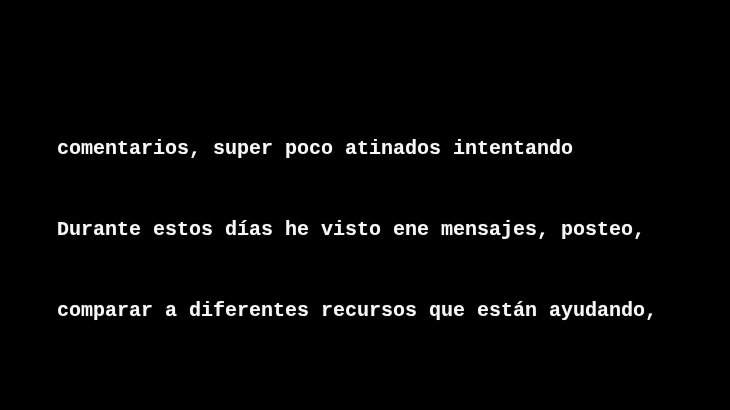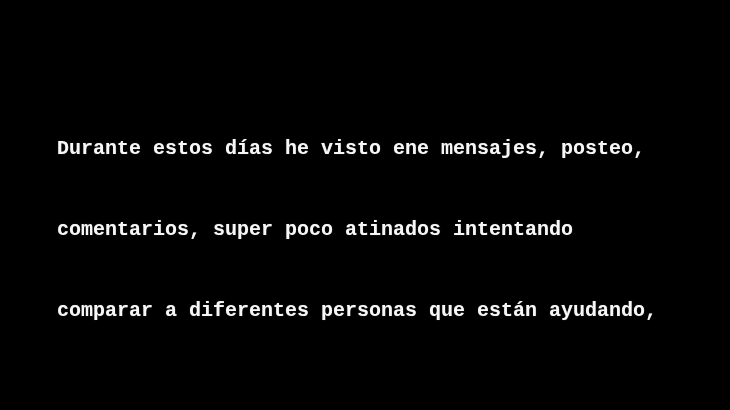--- a/index.html
+++ b/index.html
@@ -35,23 +35,23 @@
   .paragraph { margin: 0; }
   .text-line { height: 27px; }
 </style>
 </head>
 <body>
 
 <div class="story">
   <div class="post-text">
 
     <div class="paragraph">
+      <div class="text-line">comentarios, super poco atinados intentando</div>
       <div class="text-line">Durante estos días he visto ene mensajes, posteo,</div>
-      <div class="text-line">comentarios, super poco atinados intentando</div>
-      <div class="text-line">comparar a diferentes personas que están ayudando,</div>
+      <div class="text-line">comparar a diferentes recursos que están ayudando,</div>
       
       
       
     </div>
 
     
 
     
 
   </div>

